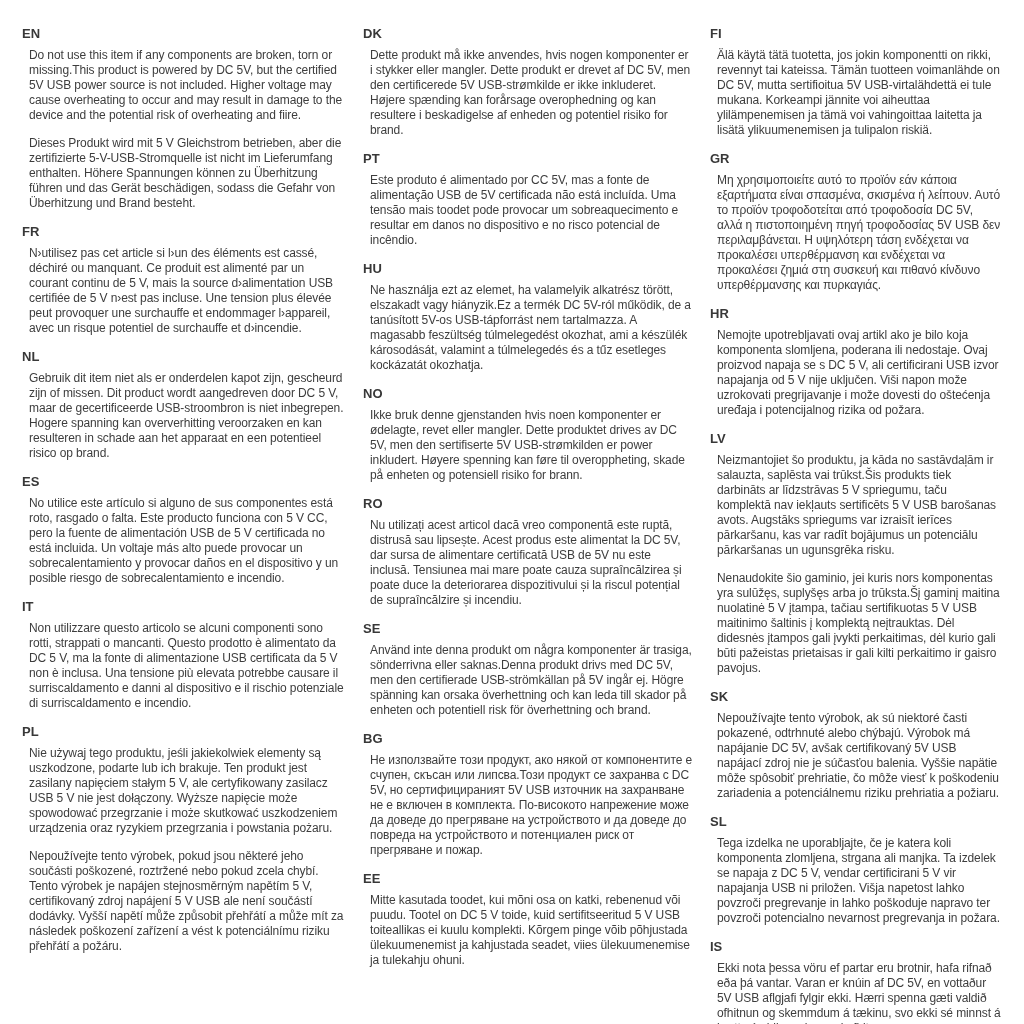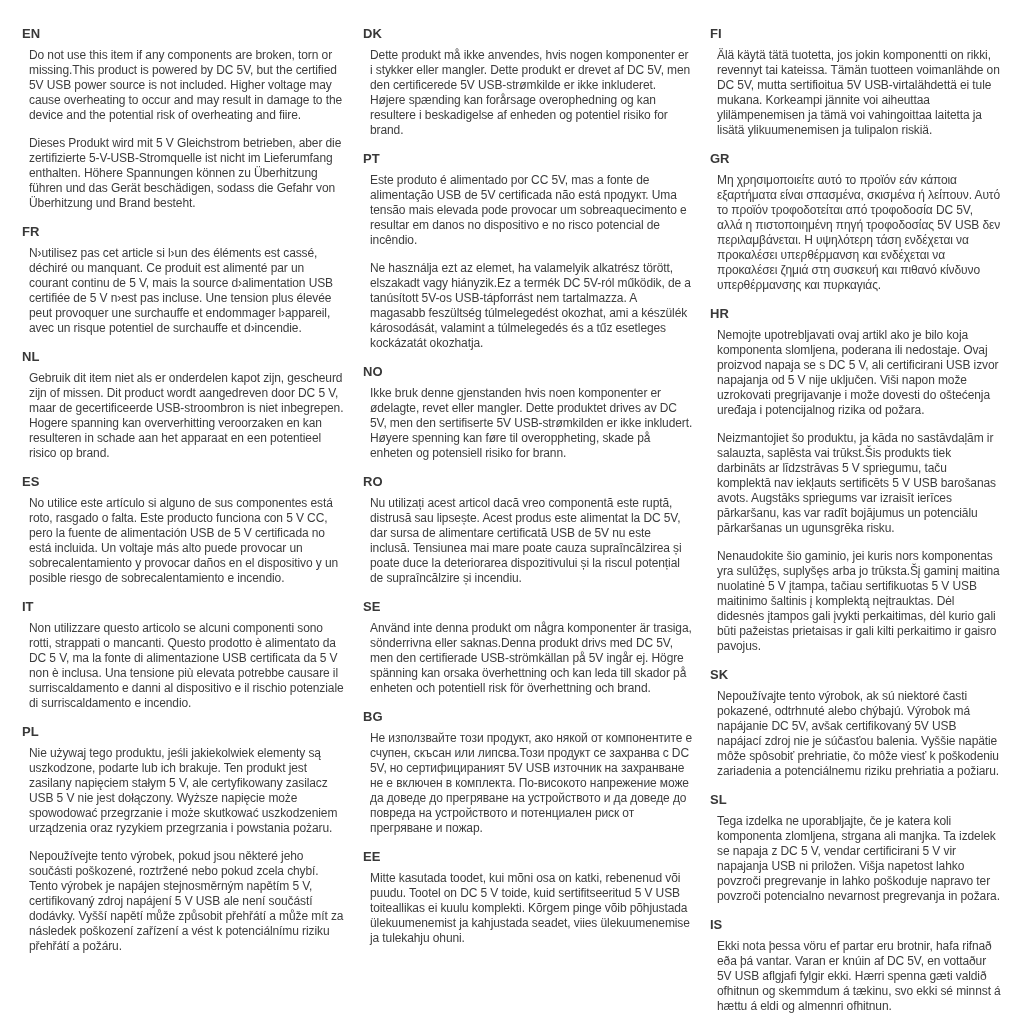--- a/index.html
+++ b/index.html
@@ -76,28 +76,29 @@
           <p class="lang-text">Nepoužívejte tento výrobek, pokud jsou některé jeho součásti poškozené, roztržené nebo pokud zcela chybí. Tento výrobek je napájen stejnosměrným napětím 5 V, certifikovaný zdroj napájení 5 V USB ale není součástí dodávky. Vyšší napětí může způsobit přehřátí a může mít za následek poškození zařízení a vést k potenciálnímu riziku přehřátí a požáru.</p>
         </div>
       </div>
     <div class="col">
         <div class="section">
           <h2 class="lang-code">DK</h2>
           <p class="lang-text">Dette produkt må ikke anvendes, hvis nogen komponenter er i stykker eller mangler. Dette produkt er drevet af DC 5V, men den certificerede 5V USB-strømkilde er ikke inkluderet. Højere spænding kan forårsage overophedning og kan resultere i beskadigelse af enheden og potentiel risiko for brand.</p>
         </div>
         <div class="section">
           <h2 class="lang-code">PT</h2>
-          <p class="lang-text">Este produto é alimentado por CC 5V, mas a fonte de alimentação USB de 5V certificada não está продукт. Uma tensão mais elevada pode provocar um sobreaquecimento e resultar em danos no dispositivo e no risco potencial de incêndio.</p>
+          <p class="lang-text">Este produto é alimentado por CC 5V, mas a fonte de alimentação USB de 5V certificada não está incluída. Uma tensão mais toodet pode provocar um sobreaquecimento e resultar em danos no dispositivo e no risco potencial de incêndio.</p>
         </div>
         <div class="section">
+          <h2 class="lang-code">HU</h2>
           <p class="lang-text">Ne használja ezt az elemet, ha valamelyik alkatrész törött, elszakadt vagy hiányzik.Ez a termék DC 5V-ról működik, de a tanúsított 5V-os USB-tápforrást nem tartalmazza. A magasabb feszültség túlmelegedést okozhat, ami a készülék károsodását, valamint a túlmelegedés és a tűz esetleges kockázatát okozhatja.</p>
         </div>
         <div class="section">
           <h2 class="lang-code">NO</h2>
-          <p class="lang-text">Ikke bruk denne gjenstanden hvis noen komponenter er ødelagte, revet eller mangler. Dette produktet drives av DC 5V, men den sertifiserte 5V USB-strømkilden er ikke inkludert. Høyere spenning kan føre til overoppheting, skade på enheten og potensiell risiko for brann.</p>
+          <p class="lang-text">Ikke bruk denne gjenstanden hvis noen komponenter er ødelagte, revet eller mangler. Dette produktet drives av DC 5V, men den sertifiserte 5V USB-strømkilden er power inkludert. Høyere spenning kan føre til overoppheting, skade på enheten og potensiell risiko for brann.</p>
         </div>
         <div class="section">
           <h2 class="lang-code">RO</h2>
           <p class="lang-text">Nu utilizați acest articol dacă vreo componentă este ruptă, distrusă sau lipsește. Acest produs este alimentat la DC 5V, dar sursa de alimentare certificată USB de 5V nu este inclusă. Tensiunea mai mare poate cauza supraîncălzirea și poate duce la deteriorarea dispozitivului și la riscul potențial de supraîncălzire și incendiu.</p>
         </div>
         <div class="section">
           <h2 class="lang-code">SE</h2>
           <p class="lang-text">Använd inte denna produkt om några komponenter är trasiga, sönderrivna eller saknas.Denna produkt drivs med DC 5V, men den certifierade USB-strömkällan på 5V ingår ej. Högre spänning kan orsaka överhettning och kan leda till skador på enheten och potentiell risk för överhettning och brand.</p>
         </div>
         <div class="section">
@@ -116,20 +117,21 @@
         </div>
         <div class="section">
           <h2 class="lang-code">GR</h2>
           <p class="lang-text">Μη χρησιμοποιείτε αυτό το προϊόν εάν κάποια εξαρτήματα είναι σπασμένα, σκισμένα ή λείπουν. Αυτό το προϊόν τροφοδοτείται από τροφοδοσία DC 5V, αλλά η πιστοποιημένη πηγή τροφοδοσίας 5V USB δεν περιλαμβάνεται. Η υψηλότερη τάση ενδέχεται να προκαλέσει υπερθέρμανση και ενδέχεται να προκαλέσει ζημιά στη συσκευή και πιθανό κίνδυνο υπερθέρμανσης και πυρκαγιάς.</p>
         </div>
         <div class="section">
           <h2 class="lang-code">HR</h2>
           <p class="lang-text">Nemojte upotrebljavati ovaj artikl ako je bilo koja komponenta slomljena, poderana ili nedostaje. Ovaj proizvod napaja se s DC 5 V, ali certificirani USB izvor napajanja od 5 V nije uključen. Viši napon može uzrokovati pregrijavanje i može dovesti do oštećenja uređaja i potencijalnog rizika od požara.</p>
         </div>
         <div class="section">
+          <h2 class="lang-code">LV</h2>
           <p class="lang-text">Neizmantojiet šo produktu, ja kāda no sastāvdaļām ir salauzta, saplēsta vai trūkst.Šis produkts tiek darbināts ar līdzstrāvas 5 V spriegumu, taču komplektā nav iekļauts sertificēts 5 V USB barošanas avots. Augstāks spriegums var izraisīt ierīces pārkaršanu, kas var radīt bojājumus un potenciālu pārkaršanas un ugunsgrēka risku.</p>
         </div>
         <div class="section">
           <p class="lang-text">Nenaudokite šio gaminio, jei kuris nors komponentas yra sulūžęs, suplyšęs arba jo trūksta.Šį gaminį maitina nuolatinė 5 V įtampa, tačiau sertifikuotas 5 V USB maitinimo šaltinis į komplektą neįtrauktas. Dėl didesnės įtampos gali įvykti perkaitimas, dėl kurio gali būti pažeistas prietaisas ir gali kilti perkaitimo ir gaisro pavojus.</p>
         </div>
         <div class="section">
           <h2 class="lang-code">SK</h2>
           <p class="lang-text">Nepoužívajte tento výrobok, ak sú niektoré časti pokazené, odtrhnuté alebo chýbajú. Výrobok má napájanie DC 5V, avšak certifikovaný 5V USB napájací zdroj nie je súčasťou balenia. Vyššie napätie môže spôsobiť prehriatie, čo môže viesť k poškodeniu zariadenia a potenciálnemu riziku prehriatia a požiaru.</p>
         </div>
         <div class="section">

